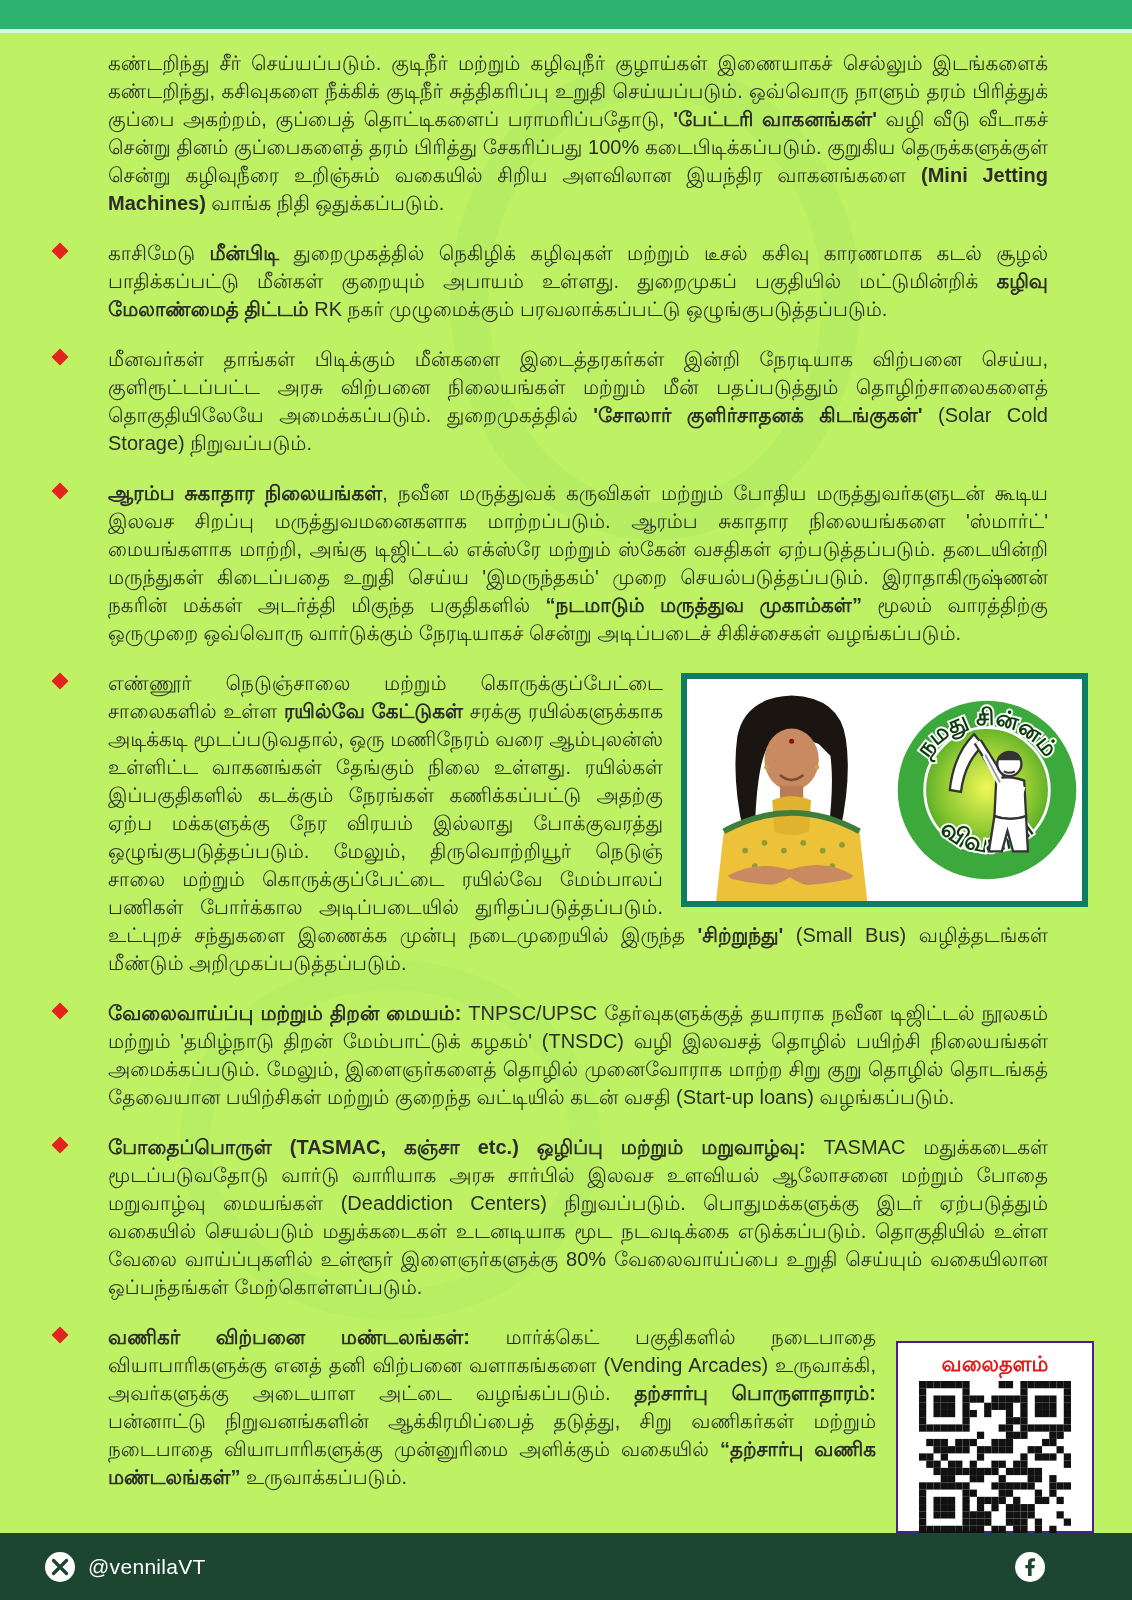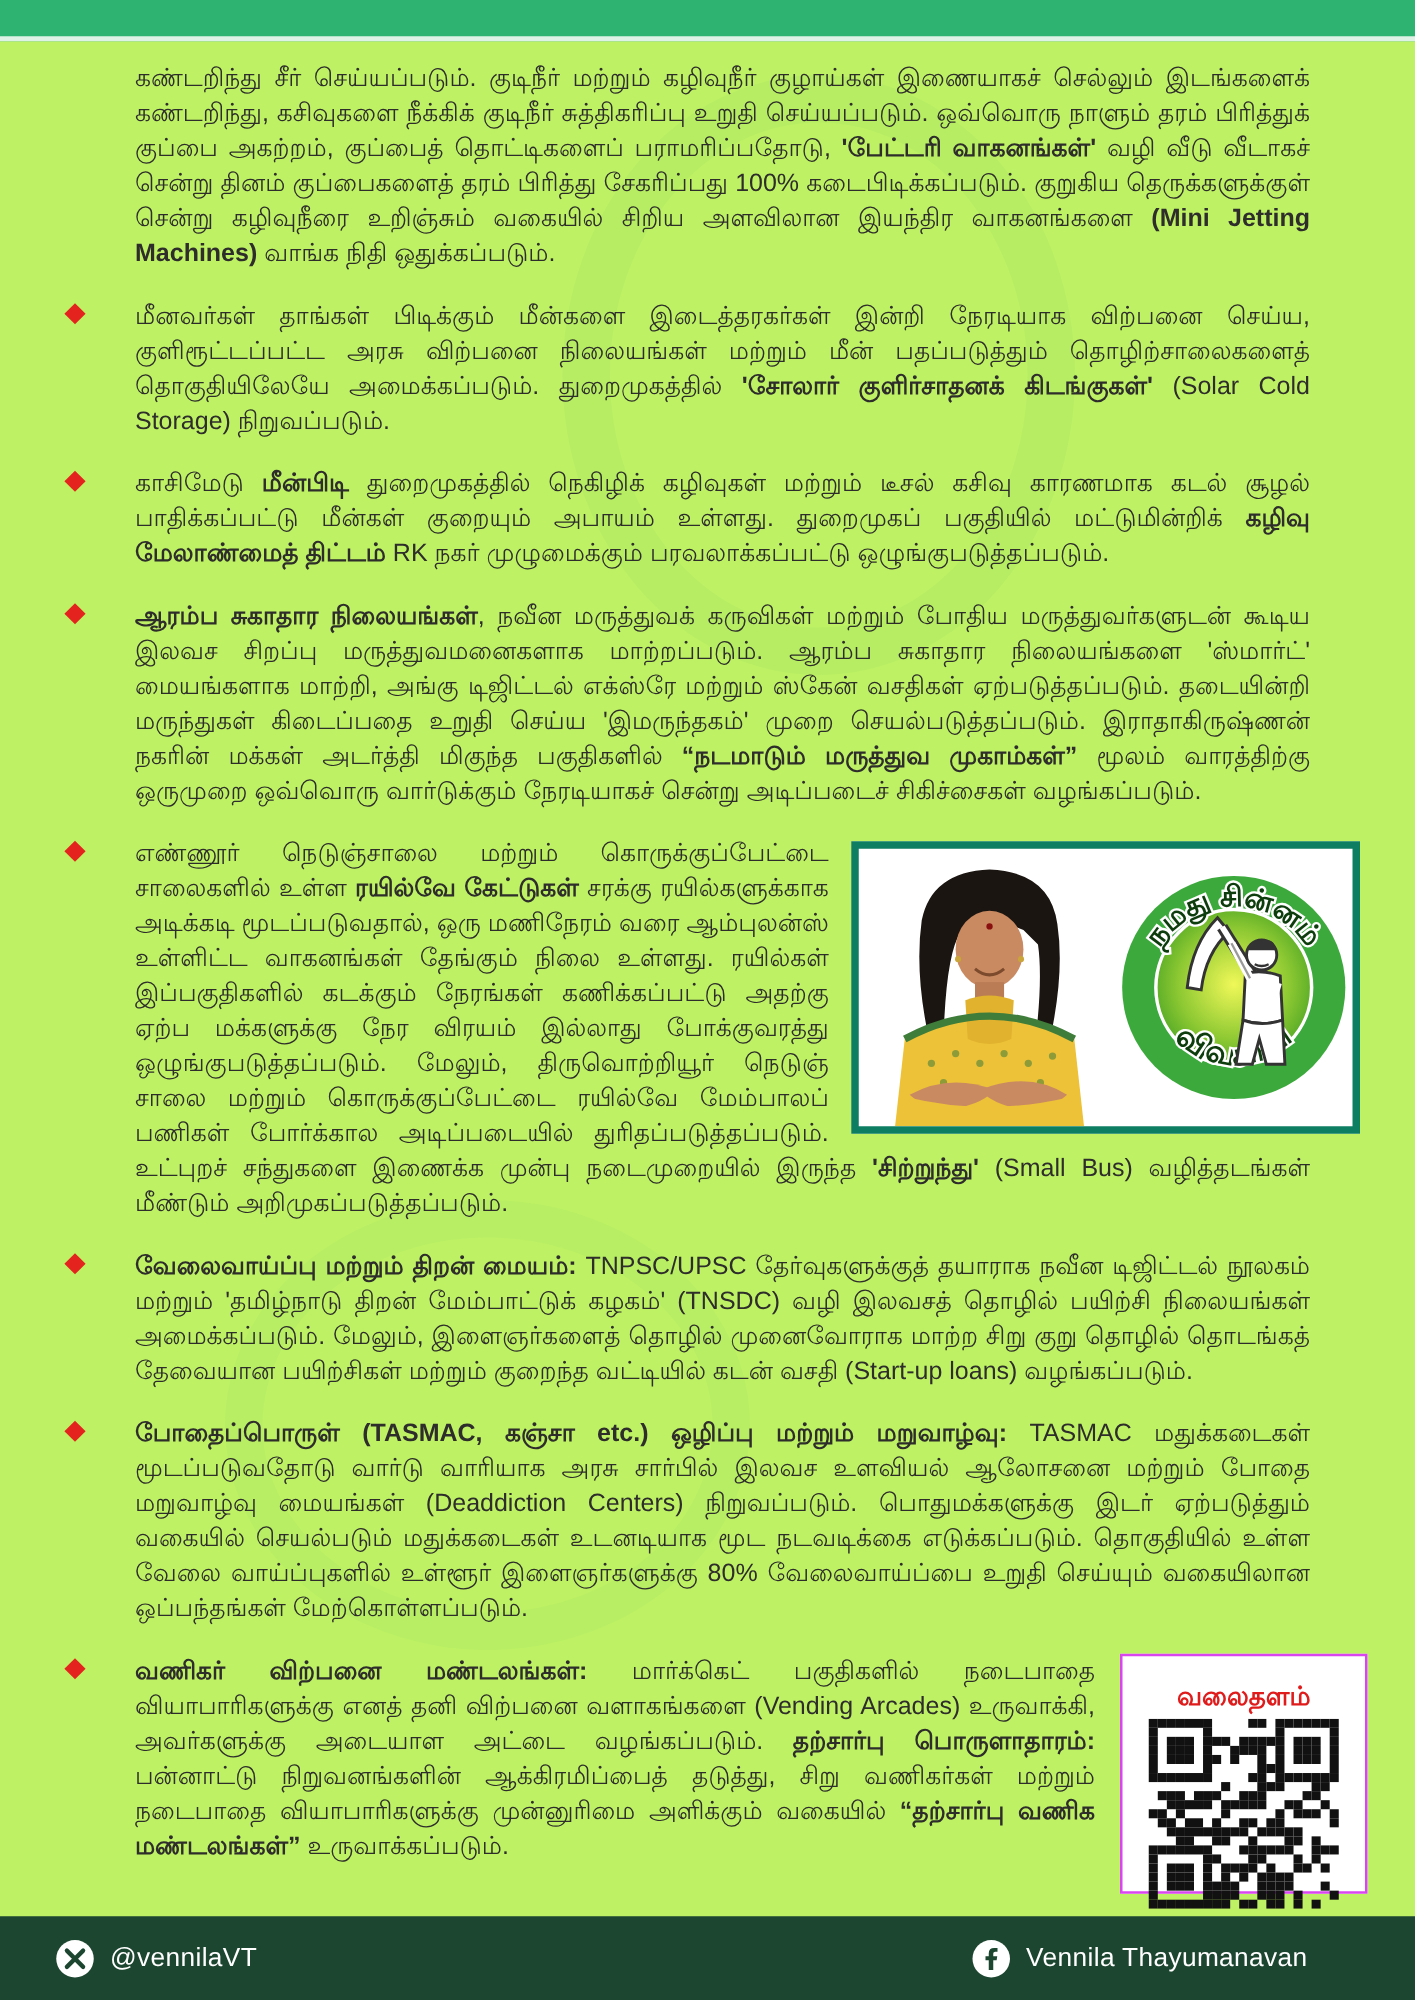--- a/index.html
+++ b/index.html
@@ -29,22 +29,22 @@
   }
   
   .media-card {
     float:right; width:407px; height:234px; margin:4px -40px 10px 18px;
     background:#ffffff; border:6px solid #0e7e63; display:flex; overflow:hidden;
   }
   .media-photo { width:52%; height:100%; }
   .media-logo  { width:48%; height:100%; display:flex; align-items:center; justify-content:center; }
   
   .qr-card {
-    float:right; width:198px; height:192px; margin:0 -46px 8px 20px;
-    background:#fff; border:2px solid #d946ef; text-align:center; padding-top:20px;
+    float:right; width:198px; height:192px; margin:18px -46px 8px 20px;
+    background:#fff; border:2px solid #4c1d95; text-align:center; padding-top:8px;
   }
   .qr-title { color:#e01b1b; font-weight:bold; font-size:21px; line-height:26px; }
   .qr-box { margin:4px auto 0; width:160px; height:152px; }
   
   .footer {
     position:absolute; left:0; bottom:0; width:1132px; height:67px;
     background:#1c4630; display:flex; align-items:center;
     justify-content:space-between; padding:0 86px 0 44px; color:#fff;
   }
   .social { display:flex; align-items:center; gap:12px; font-size:21px; letter-spacing:0.3px; }
@@ -57,26 +57,26 @@
   <div class="topbar"></div>
   <div class="watermark wm1"></div>
   <div class="watermark wm2"></div>
 
   <div class="content">
 
     <p class="para first"><span>கண்டறிந்து சீர் செய்யப்படும். குடிநீர் மற்றும் கழிவுநீர் குழாய்கள் இணையாகச் செல்லும் இடங்களைக் கண்டறிந்து, கசிவுகளை நீக்கிக் குடிநீர் சுத்திகரிப்பு உறுதி செய்யப்படும். ஒவ்வொரு நாளும் தரம் பிரித்துக் குப்பை அகற்றம், குப்பைத் தொட்டிகளைப் பராமரிப்பதோடு, </span><b>'பேட்டரி வாகனங்கள்'</b><span> வழி வீடு வீடாகச் சென்று தினம் குப்பைகளைத் தரம் பிரித்து சேகரிப்பது 100% கடைபிடிக்கப்படும். குறுகிய தெருக்களுக்குள் சென்று கழிவுநீரை உறிஞ்சும் வகையில் சிறிய அளவிலான இயந்திர வாகனங்களை </span><b>(Mini Jetting Machines)</b><span> வாங்க நிதி ஒதுக்கப்படும்.</span></p>
 
     <div class="para">
       <span class="diamond"></span>
+      <span><span>காசிமேடு </span><b>மீன்பிடி</b><span> துறைமுகத்தில் நெகிழிக் கழிவுகள் மற்றும் டீசல் கசிவு காரணமாக கடல் சூழல் பாதிக்கப்பட்டு மீன்கள் குறையும் அபாயம் உள்ளது. துறைமுகப் பகுதியில் மட்டுமின்றிக் </span><b>கழிவு மேலாண்மைத் திட்டம்</b><span> RK நகர் முழுமைக்கும் பரவலாக்கப்பட்டு ஒழுங்குபடுத்தப்படும்.</span></span>
+    </div>
+
+    <div class="para">
+      <span class="diamond"></span>
       <span><span>மீனவர்கள் தாங்கள் பிடிக்கும் மீன்களை இடைத்தரகர்கள் இன்றி நேரடியாக விற்பனை செய்ய, குளிரூட்டப்பட்ட அரசு விற்பனை நிலையங்கள் மற்றும் மீன் பதப்படுத்தும் தொழிற்சாலைகளைத் தொகுதியிலேயே அமைக்கப்படும். துறைமுகத்தில் </span><b>'சோலார் குளிர்சாதனக் கிடங்குகள்'</b><span> (Solar Cold Storage) நிறுவப்படும்.</span></span>
-    </div>
-
-    <div class="para">
-      <span class="diamond"></span>
-      <span><span>காசிமேடு </span><b>மீன்பிடி</b><span> துறைமுகத்தில் நெகிழிக் கழிவுகள் மற்றும் டீசல் கசிவு காரணமாக கடல் சூழல் பாதிக்கப்பட்டு மீன்கள் குறையும் அபாயம் உள்ளது. துறைமுகப் பகுதியில் மட்டுமின்றிக் </span><b>கழிவு மேலாண்மைத் திட்டம்</b><span> RK நகர் முழுமைக்கும் பரவலாக்கப்பட்டு ஒழுங்குபடுத்தப்படும்.</span></span>
     </div>
 
     <div class="para">
       <span class="diamond"></span>
       <span><b>ஆரம்ப சுகாதார நிலையங்கள்</b><span>, நவீன மருத்துவக் கருவிகள் மற்றும் போதிய மருத்துவர்களுடன் கூடிய இலவச சிறப்பு மருத்துவமனைகளாக மாற்றப்படும். ஆரம்ப சுகாதார நிலையங்களை 'ஸ்மார்ட்' மையங்களாக மாற்றி, அங்கு டிஜிட்டல் எக்ஸ்ரே மற்றும் ஸ்கேன் வசதிகள் ஏற்படுத்தப்படும். தடையின்றி மருந்துகள் கிடைப்பதை உறுதி செய்ய 'இமருந்தகம்' முறை செயல்படுத்தப்படும். இராதாகிருஷ்ணன் நகரின் மக்கள் அடர்த்தி மிகுந்த பகுதிகளில் </span><b>“நடமாடும் மருத்துவ முகாம்கள்”</b><span> மூலம் வாரத்திற்கு ஒருமுறை ஒவ்வொரு வார்டுக்கும் நேரடியாகச் சென்று அடிப்படைச் சிகிச்சைகள் வழங்கப்படும்.</span></span>
     </div>
 
     <div class="para">
       <span class="diamond"></span>
 
@@ -420,16 +420,15 @@
         <circle cx="16" cy="16" r="15" fill="#ffffff"></circle>
         <path d="M9.5,9.5 L22.5,22.5 M22.5,9.5 L9.5,22.5" stroke="#1c4630" stroke-width="3.4" stroke-linecap="round"></path>
       </svg>
       <span>@vennilaVT</span>
     </div>
     <div class="social">
       <svg width="32" height="32" viewBox="0 0 32 32">
         <circle cx="16" cy="16" r="15" fill="#ffffff"></circle>
         <path d="M17.6,25 L17.6,17.2 L20.3,17.2 L20.8,13.9 L17.6,13.9 L17.6,11.8 Q17.6,10.3 19.2,10.3 L21,10.3 L21,7.3 L18.4,7.3 Q14,7.3 14,11.5 L14,13.9 L11.4,13.9 L11.4,17.2 L14,17.2 L14,25 Z" fill="#1c4630"></path>
       </svg>
-      <span>Vennila Thayumanavan</span>
     </div>
   </div>
 </div>
 
 </body></html>

